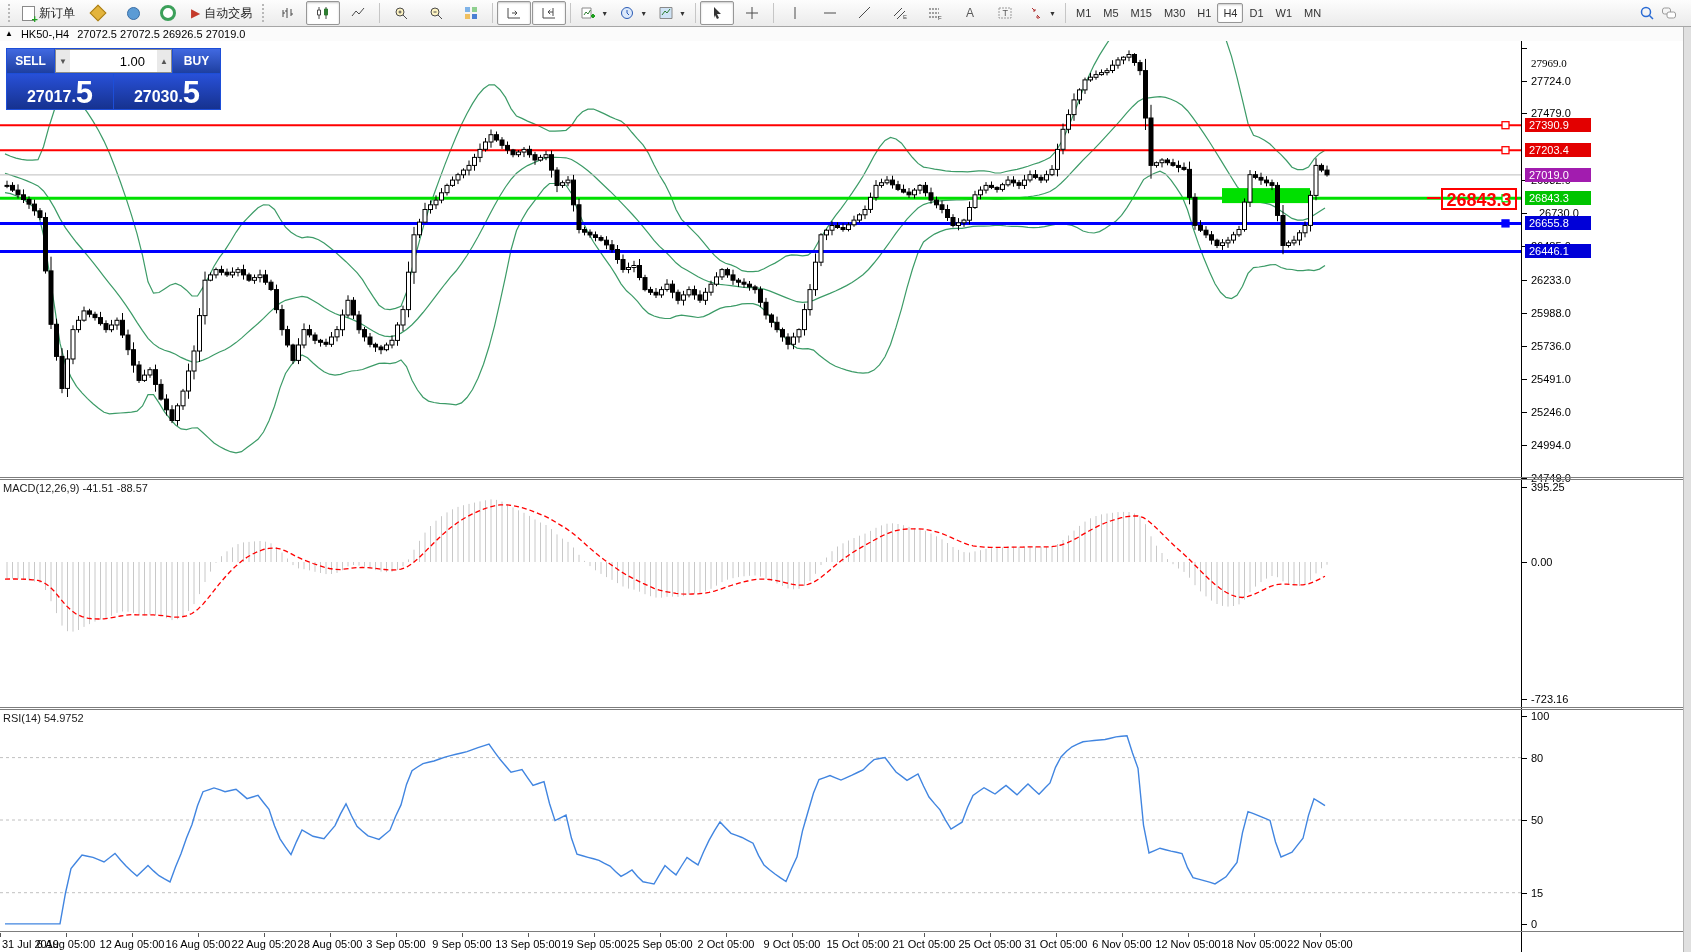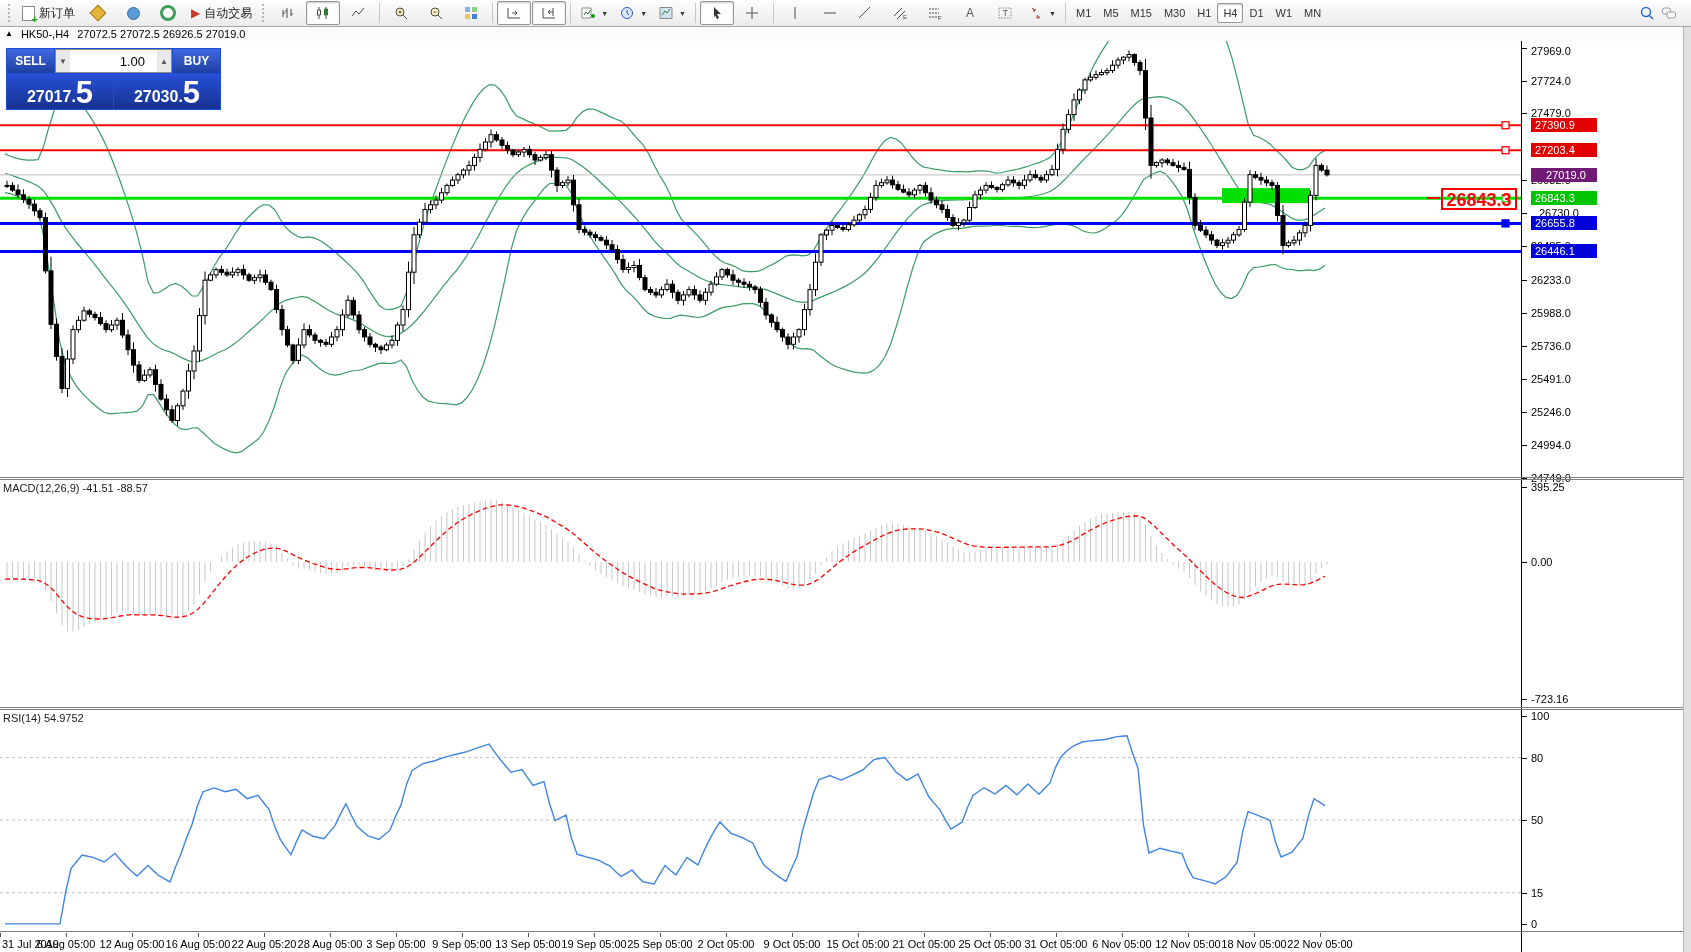--- a/index.html
+++ b/index.html
@@ -35,21 +35,21 @@
   #plot svg{position:absolute;left:0}
   #price-svg{top:0}
   #macd-svg{top:439px}
   #rsi-svg{top:669px}
   #axis{position:absolute;top:41px;left:1521px;width:162px;height:911px;background:#fff;
     border-left:1px solid #000;box-sizing:border-box}
   #rstrip{position:absolute;top:27px;left:1683px;width:8px;height:925px;background:#e0e0e0;border-left:1px solid #b5b5b5}
   .hsep{position:absolute;left:0;width:1683px;height:1px;background:#7d7d7d}
   .tick-dash{position:absolute;left:0;width:5px;height:1px;background:#000}
   .tick-lb{position:absolute;left:9px;font-size:11px;color:#000;white-space:nowrap}
-  .badge{position:absolute;left:9px;width:66px;height:14px;font-size:11px;color:#fff;
+  .badge{position:absolute;left:3px;width:66px;height:14px;font-size:11px;color:#fff;
     line-height:14px;padding-left:4px;box-sizing:border-box;white-space:nowrap}
   .time-lb{position:absolute;top:5px;font-size:11px;color:#000;white-space:nowrap}
   .time-tick{position:absolute;top:0;width:1px;height:4px;background:#555}
   #time-axis{position:absolute;top:892px;left:0;width:1521px;height:19px}
   .ind-label{position:absolute;left:3px;font-size:11px;color:#1a1a1a;z-index:5}
   
   #trade-panel{position:absolute;top:7px;left:6px;width:215px;z-index:10;
     background:#1d4ed8;padding:1px;box-sizing:border-box}
   .tp-row1{display:flex;height:24px;gap:1px}
   .tp-btn{flex:0 0 47px;background:linear-gradient(#4169e1,#1e3fa0);color:#fff;
@@ -594,21 +594,21 @@
       <div class="time-lb" style="left: 1144px; width: 88px; text-align: center;">12 Nov 05:00</div>
       <div class="time-tick" style="left: 1254px;"></div>
       <div class="time-lb" style="left: 1210px; width: 88px; text-align: center;">18 Nov 05:00</div>
       <div class="time-tick" style="left: 1320px;"></div>
       <div class="time-lb" style="left: 1276px; width: 88px; text-align: center;">22 Nov 05:00</div>
     </div>
 </div>
 
 <div id="axis">
     <div class="tick-dash" style="top: 7px;"></div>
-    <div class="tick-lb" style="top: 4px;">27969.0</div>
+    <div class="tick-lb" style="top: 16px; font-family: Liberation Serif, serif;">27969.0</div>
     <div class="tick-dash" style="top: 40px;"></div>
     <div class="tick-lb" style="top: 34px;">27724.0</div>
     <div class="tick-dash" style="top: 72px;"></div>
     <div class="tick-lb" style="top: 66px;">27479.0</div>
     <div class="tick-dash" style="top: 139px;"></div>
     <div class="tick-lb" style="top: 133px;">26982.0</div>
     <div class="tick-dash" style="top: 172px;"></div>
     <div class="tick-lb" style="top: 166px; margin-left: 8px;">26730.0</div>
     <div class="tick-dash" style="top: 205px;"></div>
     <div class="tick-lb" style="top: 199px;">26485.0</div>
@@ -637,21 +637,21 @@
     <div class="tick-dash" style="top: 717px;"></div>
     <div class="tick-lb" style="top: 711px;">80</div>
     <div class="tick-dash" style="top: 779px;"></div>
     <div class="tick-lb" style="top: 773px;">50</div>
     <div class="tick-dash" style="top: 852px;"></div>
     <div class="tick-lb" style="top: 846px;">15</div>
     <div class="tick-dash" style="top: 883px;"></div>
     <div class="tick-lb" style="top: 877px;">0</div>
     <div class="badge" style="top: 77px; background: rgb(227, 0, 0);">27390.9</div>
     <div class="badge" style="top: 102px; background: rgb(227, 0, 0);">27203.4</div>
-    <div class="badge" style="top: 127px; background: #701a75; text-align: center;">27019.0</div>
+    <div class="badge" style="top: 127px; background: #a21caf;">27019.0</div>
     <div class="badge" style="top: 150px; background: rgb(0, 196, 0);">26843.3</div>
     <div class="badge" style="top: 175px; background: rgb(0, 0, 216);">26655.8</div>
     <div class="badge" style="top: 203px; background: rgb(0, 0, 216);">26446.1</div>
   </div>
 <div id="rstrip"></div>
 
 <div class="hsep" style="top:477px"></div>
 <div class="hsep" style="top:479px"></div>
 <div class="hsep" style="top:707px"></div>
 <div class="hsep" style="top:709px"></div>

